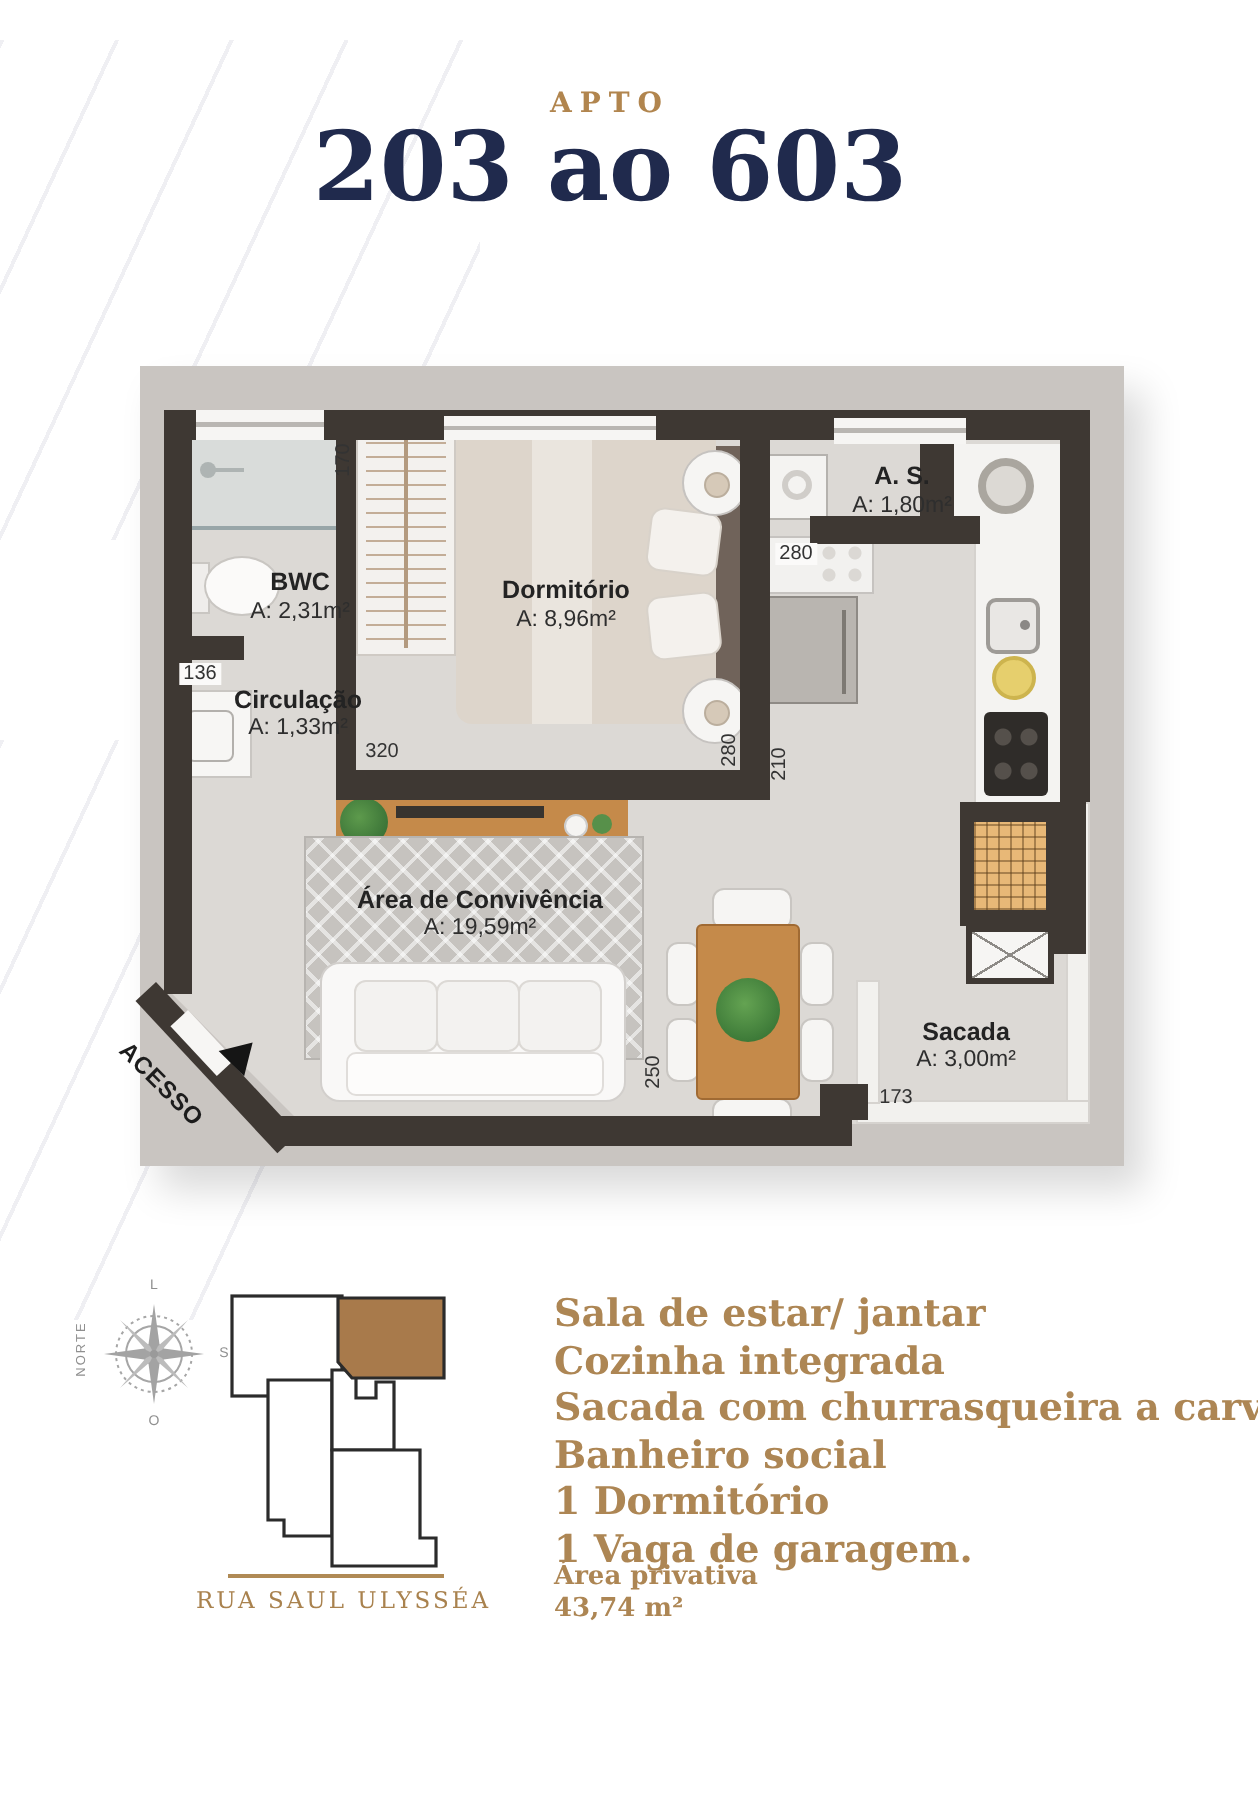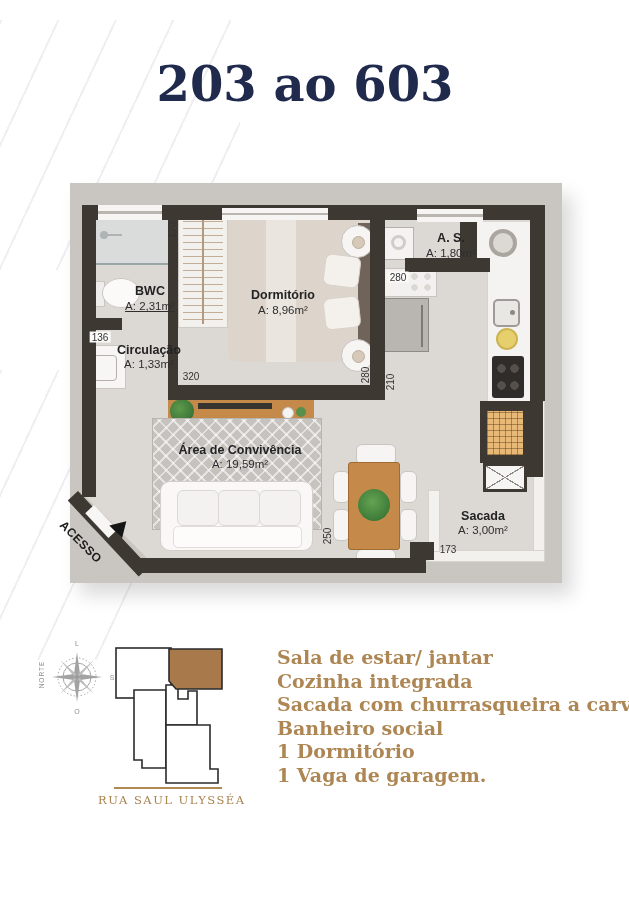--- a/index.html
+++ b/index.html
@@ -50,20 +50,21 @@
          font:400 6.5px "Liberation Sans",sans-serif;letter-spacing:1px;color:#8f8f8f;transform:rotate(-90deg);}
 </style>
 </head>
 <body>
 
 <div class="page">
 
   <div class="swoosh" style="left:0;top:20px;width:240px;height:250px;"></div>
   <div class="swoosh" style="left:0;top:370px;width:150px;height:290px;"></div>
 
+  <div class="kicker">APTO</div>
   <div class="title">203 ao 603</div>
 
   <div class="plan">
 
     <div class="floor" style="left:12px;top:22px;width:463px;height:368px;"></div>
     <div class="abs" style="left:12px;top:300px;width:80px;height:90px;background:#c9c5c1;clip-path:polygon(0 11%,0 100%,100% 100%);z-index:15;"></div>
     <div class="abs" style="left:355px;top:379px;width:120px;height:21px;background:#c9c5c1;z-index:15;"></div>
 
     <div class="wall" style="left:12px;top:22px;width:463px;height:15px;"></div>
     <div class="wall" style="left:12px;top:22px;width:14px;height:292px;"></div>
@@ -161,21 +162,21 @@
     <div class="chair" style="left:286px;top:366px;width:38px;height:19px;"></div>
     <div class="chair" style="left:263px;top:288px;width:15px;height:30px;"></div>
     <div class="chair" style="left:263px;top:326px;width:15px;height:30px;"></div>
     <div class="chair" style="left:330px;top:288px;width:15px;height:30px;"></div>
     <div class="chair" style="left:330px;top:326px;width:15px;height:30px;"></div>
     <div class="furn" style="left:278px;top:279px;width:52px;height:88px;background:#c58a4a;border:1px solid #a06a33;border-radius:3px;box-sizing:border-box;z-index:11;">
       <div class="abs" style="left:9px;top:26px;width:32px;height:32px;border-radius:50%;background:radial-gradient(circle at 45% 40%,#64a352,#2e6a2e);"></div>
     </div>
 
     <div class="rn" style="left:80px;top:108px;">BWC</div>
-    <div class="ra" style="left:80px;top:123px;text-decoration:underline;">A: 2,31m²</div>
+    <div class="ra" style="left:80px;top:123px;">A: 2,31m²</div>
     <div class="rn" style="left:79px;top:167px;">Circulação</div>
     <div class="ra" style="left:79px;top:181px;">A: 1,33m²</div>
     <div class="rn" style="left:213px;top:112px;">Dormitório</div>
     <div class="ra" style="left:213px;top:127px;">A: 8,96m²</div>
     <div class="rn" style="left:381px;top:55px;">A. S.</div>
     <div class="ra" style="left:381px;top:70px;">A: 1,80m²</div>
     <div class="rn" style="left:170px;top:267px;">Área de Convivência</div>
     <div class="ra" style="left:170px;top:281px;">A: 19,59m²</div>
     <div class="rn" style="left:413px;top:333px;">Sacada</div>
     <div class="ra" style="left:413px;top:347px;">A: 3,00m²</div>
@@ -230,14 +231,18 @@
   <div class="street">RUA SAUL ULYSSÉA</div>
 
   <div class="abs" style="left:277px;top:646px;">
     <div class="feat">Sala de estar/ jantar</div>
     <div class="feat">Cozinha integrada</div>
     <div class="feat">Sacada com churrasqueira a carvão</div>
     <div class="feat">Banheiro social</div>
     <div class="feat">1 Dormitório</div>
     <div class="feat">1 Vaga de garagem.</div>
   </div>
+  <div class="abs" style="left:277px;top:781px;">
+    <div class="priv">Área privativa</div>
+    <div class="priv">43,74 m²</div>
+  </div>
 
 </div>
 
 </body></html>

